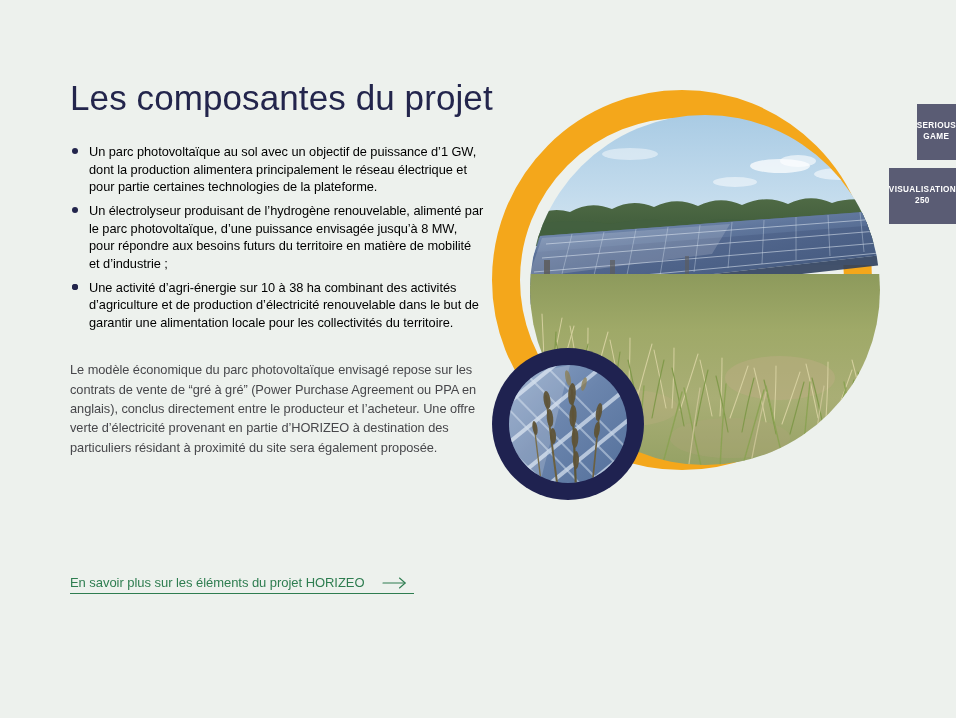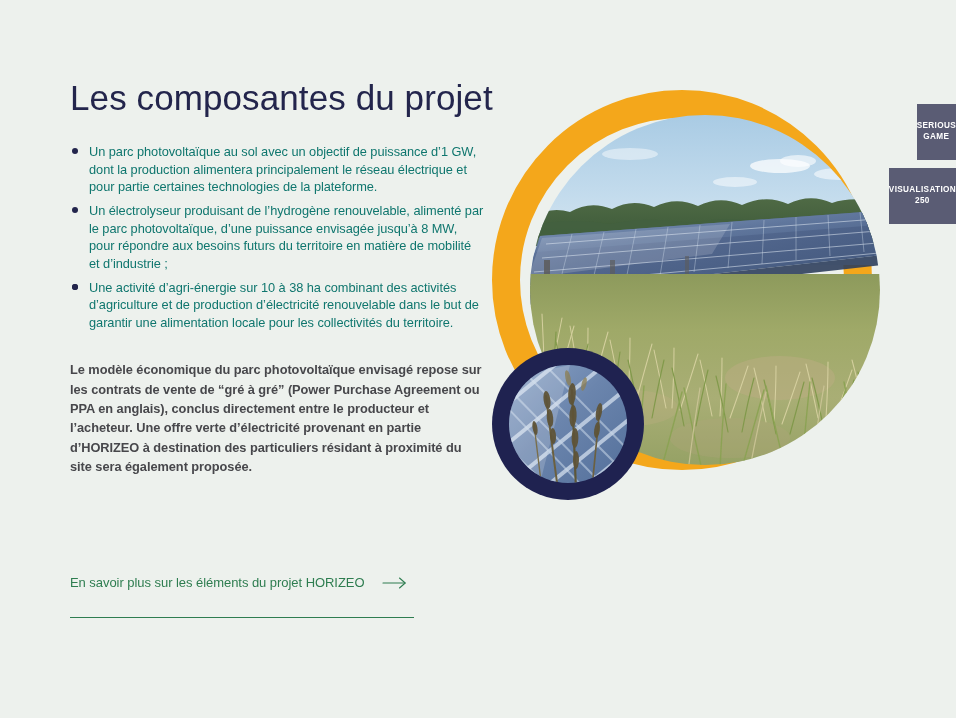--- a/index.html
+++ b/index.html
@@ -53,50 +53,49 @@
     list-style: none;
     margin: 0 0 0 0;
     padding: 0;
   }
   ul.bullets li {
     position: relative;
     padding-left: 19px;
     margin-bottom: 7px;
     font-size: 12.8px;
     line-height: 1.36;
-    color: #0f766e;
+    color: #000000;
     letter-spacing: -0.05px;
   }
   ul.bullets li .dot {
     position: absolute;
     left: 2px;
     top: 5px;
     width: 6px;
     height: 6px;
     border-radius: 50%;
     background: #23254c;
   }
 
   .paragraph {
     margin: 29px 0 0 0;
     font-size: 12.8px;
     line-height: 1.52;
     color: #47474b;
     width: 412px;
     letter-spacing: -0.05px;
-    font-weight: bold;
   }
 
   .cta {
     position: absolute;
     left: 70px;
     top: 575px;
     width: 344px;
     border-bottom: 1px solid #2e7d50;
-    padding-bottom: 27px;
+    padding-bottom: 3px;
     display: flex;
     align-items: center;
     justify-content: space-between;
     cursor: pointer;
     text-decoration: none;
   }
   .cta-label {
     font-size: 13px;
     color: #2e7d50;
     letter-spacing: -0.05px;

